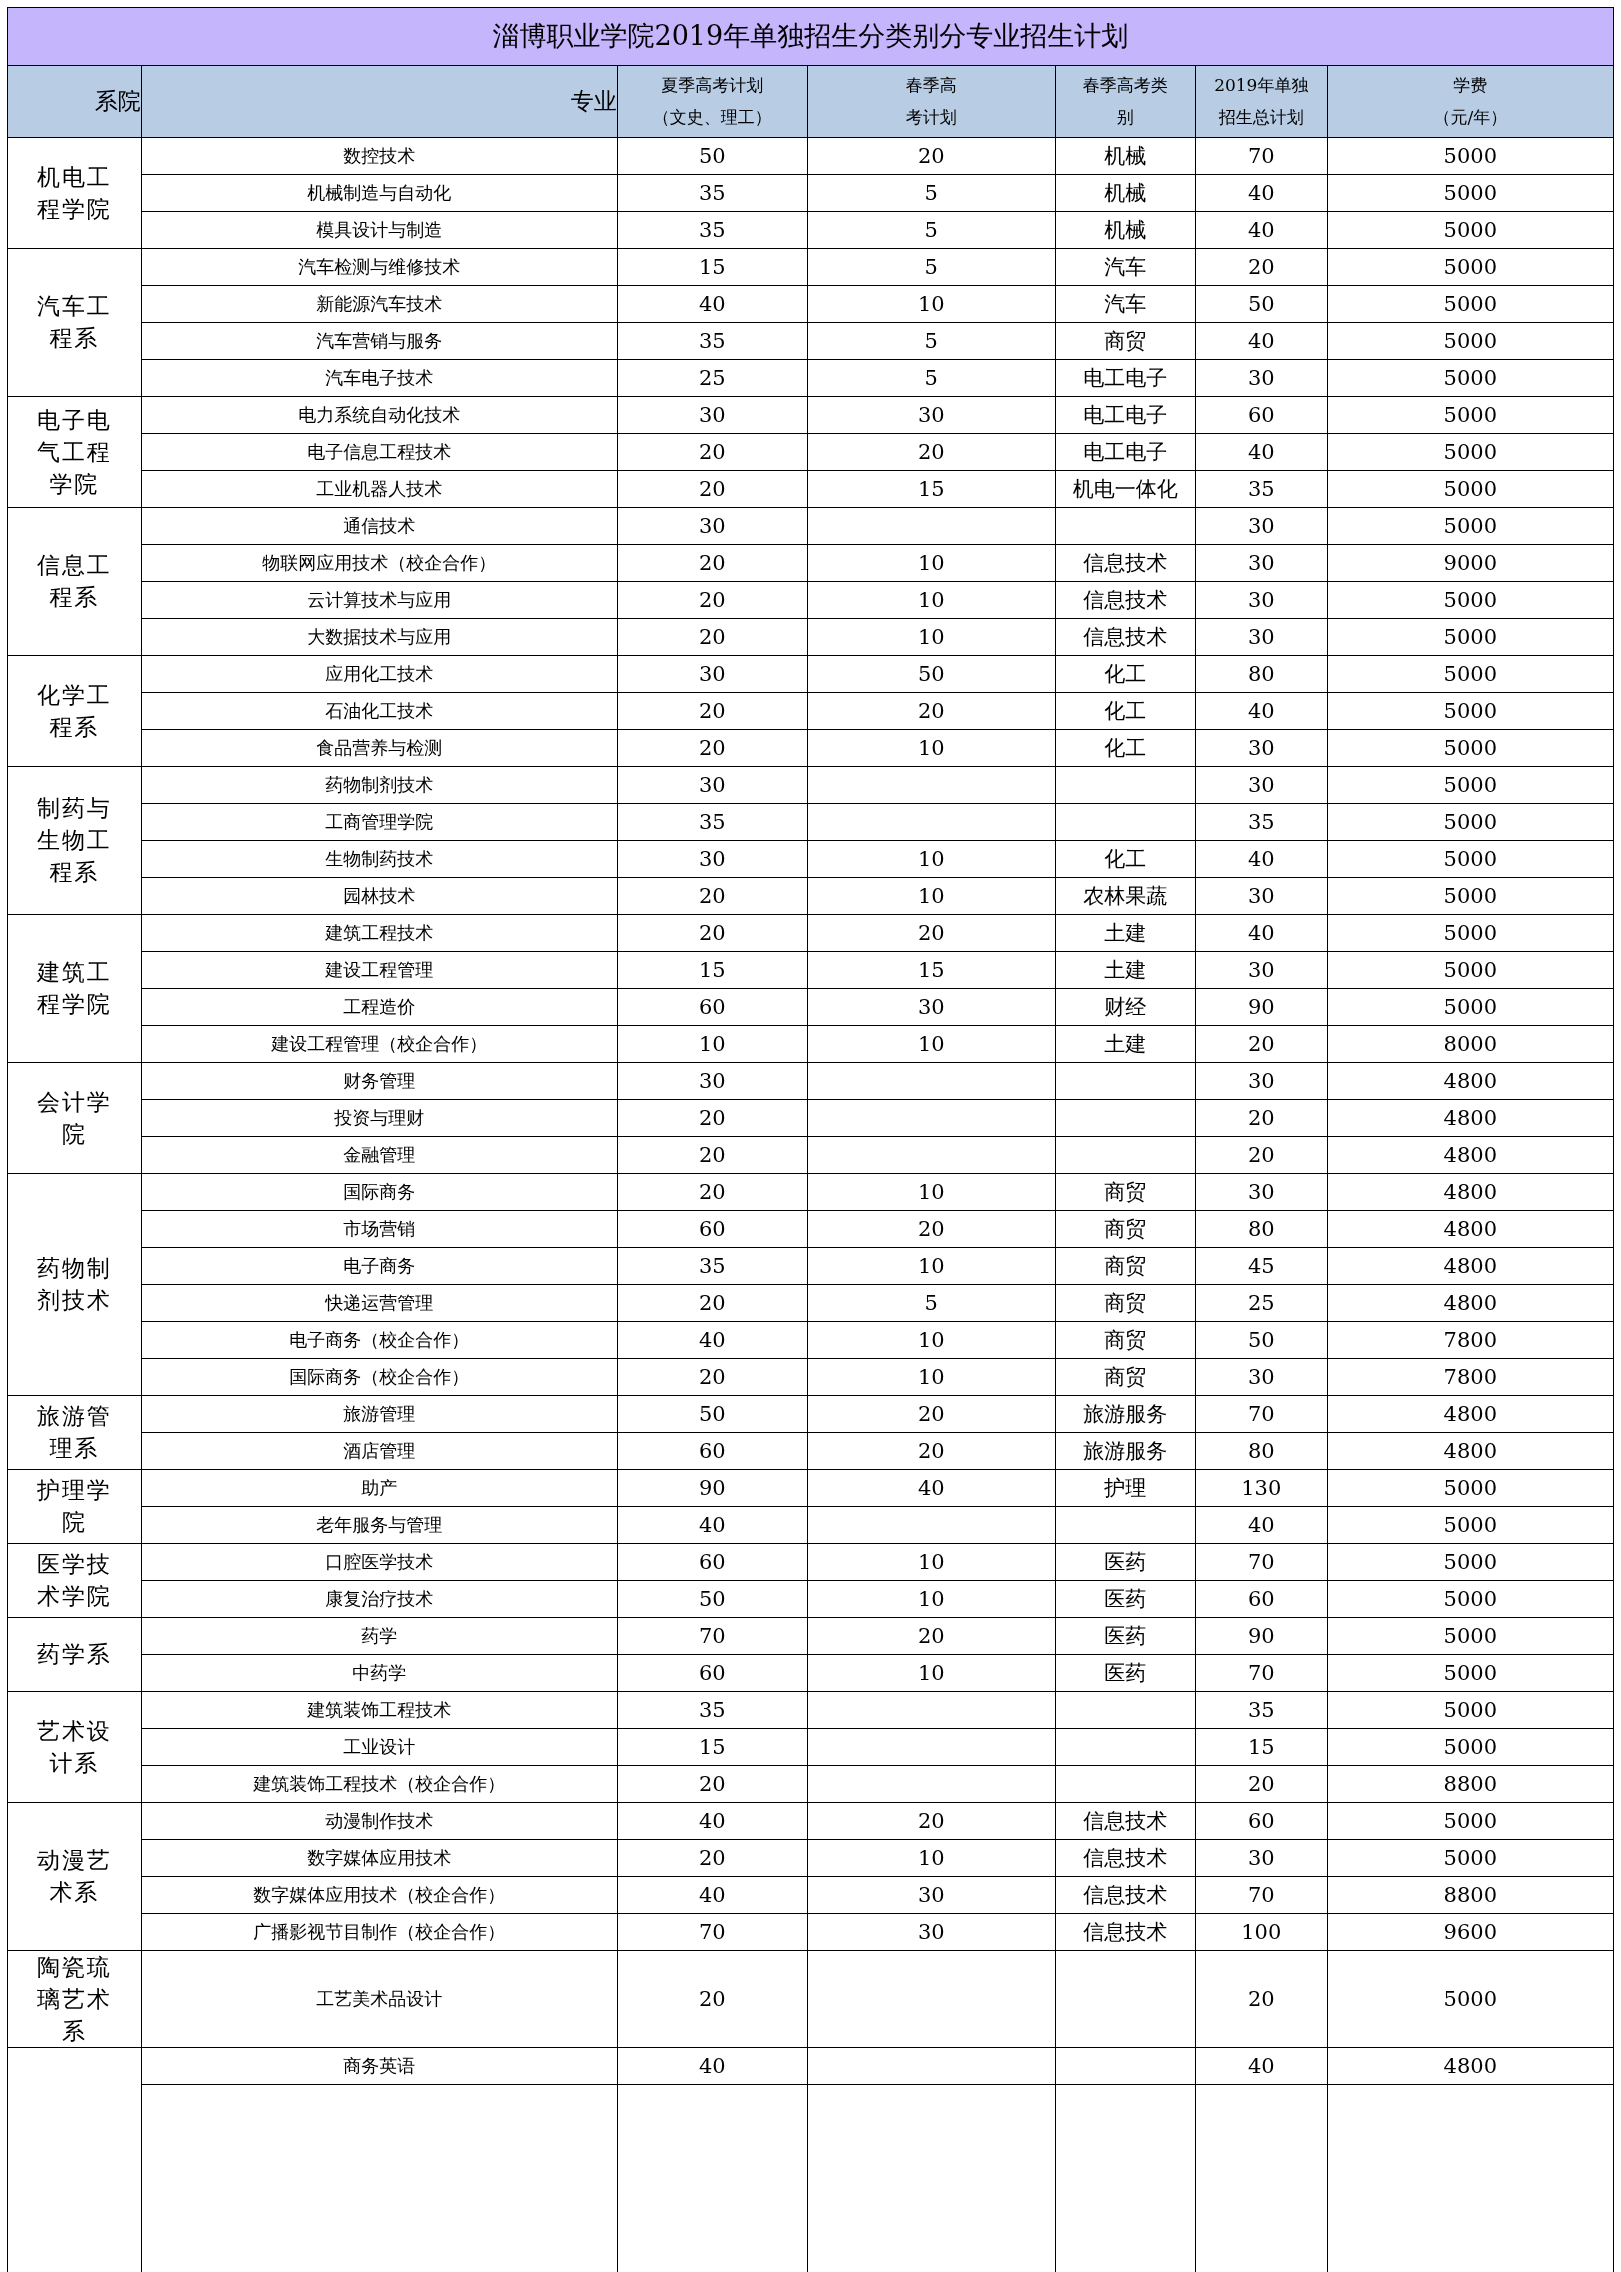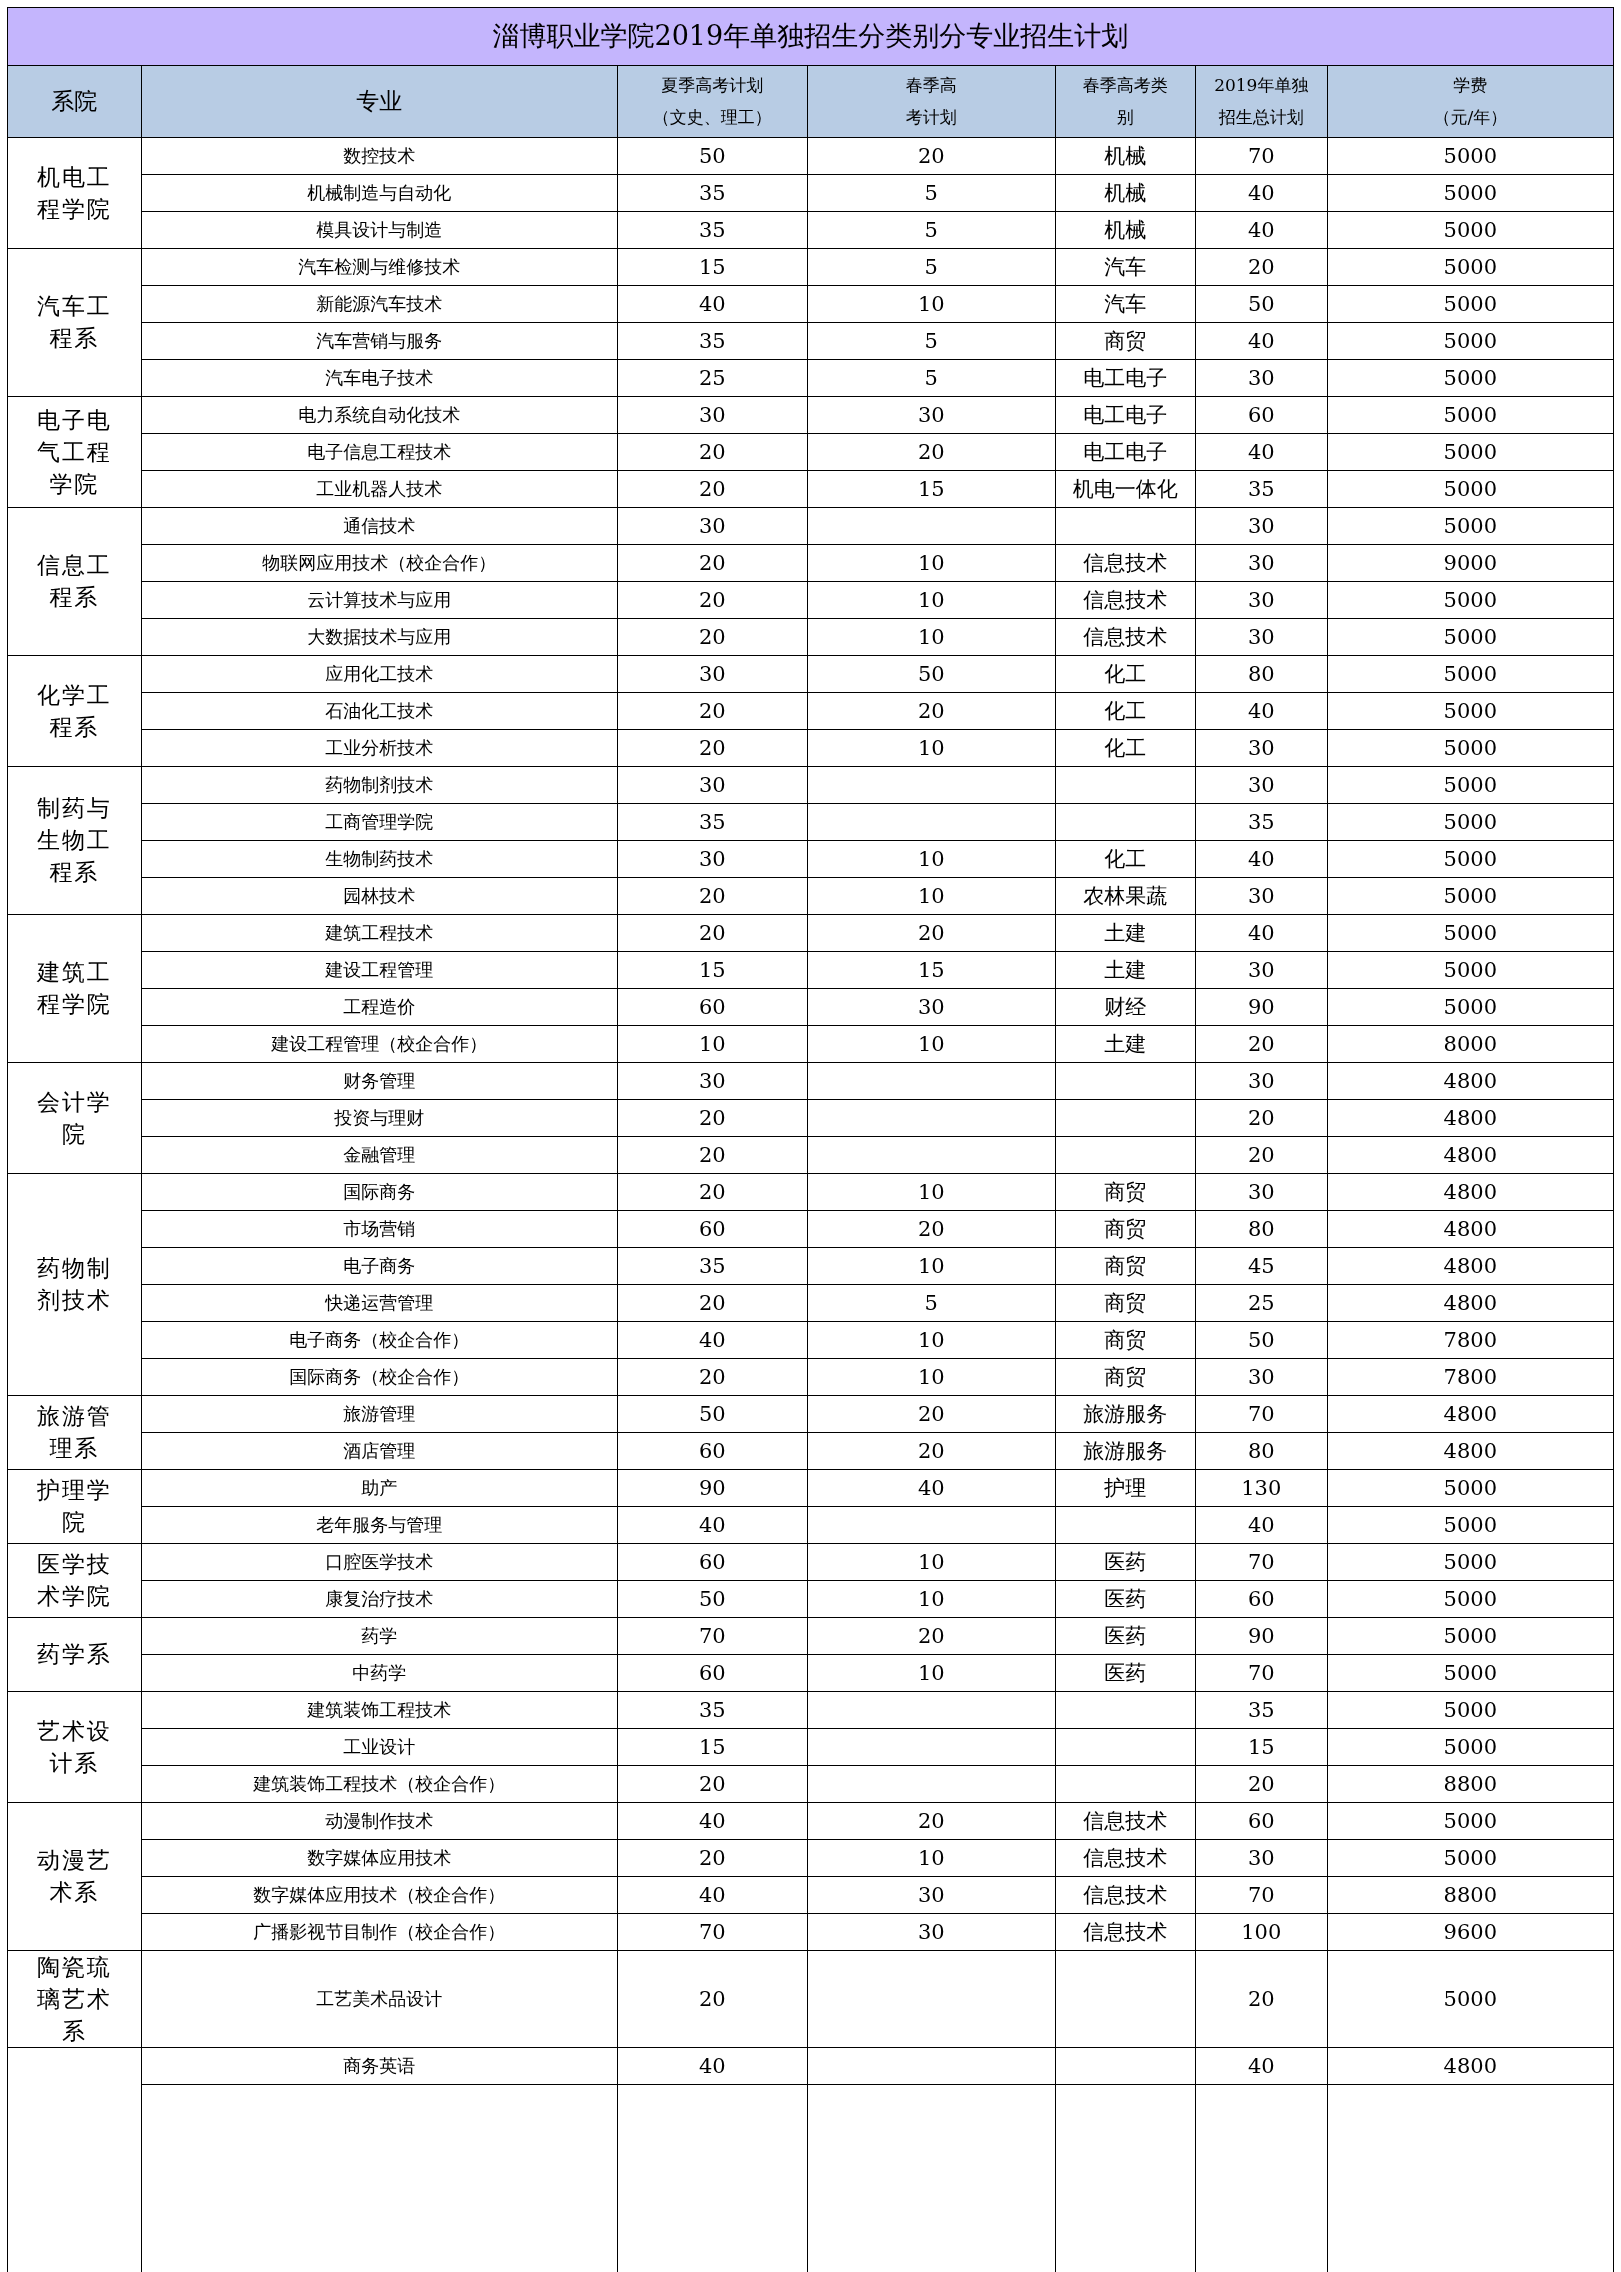--- a/index.html
+++ b/index.html
@@ -4,21 +4,21 @@
   <style>
     html, body { margin: 0; padding: 0; background: #ffffff; }
     body { width: 1622px; height: 2289px; position: relative; overflow: hidden;
            font-family: "DejaVu Serif", "Liberation Serif", serif; color: #000; }
     #sheet { position: absolute; left: 6.8px; top: 6.8px; width: 1607px; }
     table { border-collapse: collapse; table-layout: fixed; width: 1607px; }
     td, th { border: 0.9px solid #000; text-align: center; vertical-align: middle; padding: 0;
              font-weight: normal; font-size: 21px; line-height: 1.25; overflow: hidden; }
     .title-cell { background: #c4b5fd; height: 57px; font-size: 27px; border-width: 1.4px; }
     .head-row th { background: #b8cce4; height: 71px; font-size: 17px; line-height: 32px; }
-    .head-row th.single { font-size: 23px; }
+    .head-row th.single { font-size: 23px; text-align: right; }
     tr.data td { height: 36px; }
     tr.data td.dept { font-size: 23px; line-height: 32px; padding: 0 24px; letter-spacing: 1.8px; }
     tr.data td.major { font-size: 18px; }
     tr.tall-140 td { height: 62px; }
     tr.tall-164 td { height: 73px; }
     td.remark-text { font-size: 21px; line-height: 30px; padding: 0 5.5px; text-align: left; }
     td.groupstart { border-top-width: 1.4px; }
   </style>
 </head>
 <body>
@@ -208,21 +208,21 @@
         <tr class="data">
           <td class="major">石油化工技术</td>
           <td>20</td>
           <td>20</td>
           <td>化工</td>
           <td>40</td>
           <td>5000</td>
           <td></td>
         </tr>
         <tr class="data">
-          <td class="major">工业分析技术</td>
+          <td class="major">食品营养与检测</td>
           <td>20</td>
           <td>10</td>
           <td>化工</td>
           <td>30</td>
           <td>5000</td>
           <td></td>
         </tr>
         <tr class="data">
           <td class="dept groupstart" rowspan="4">制药与生物工程系</td>
           <td class="major groupstart">药物制剂技术</td>

